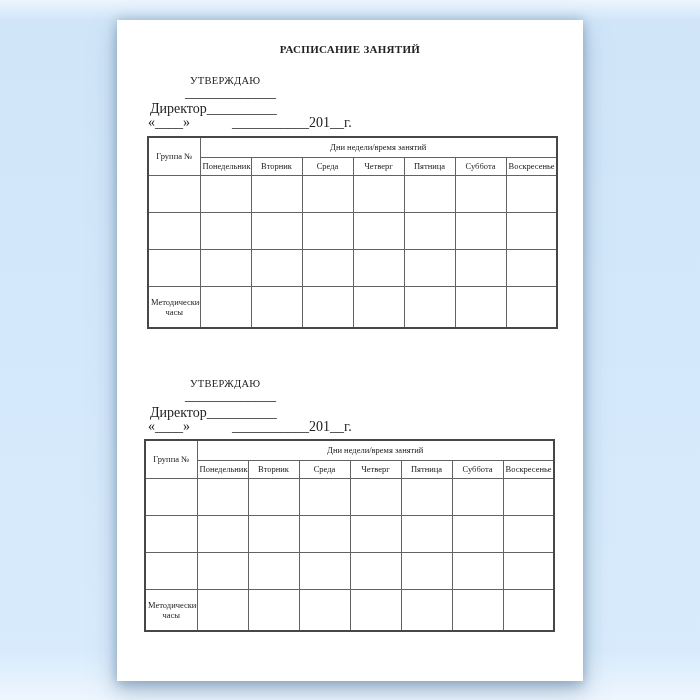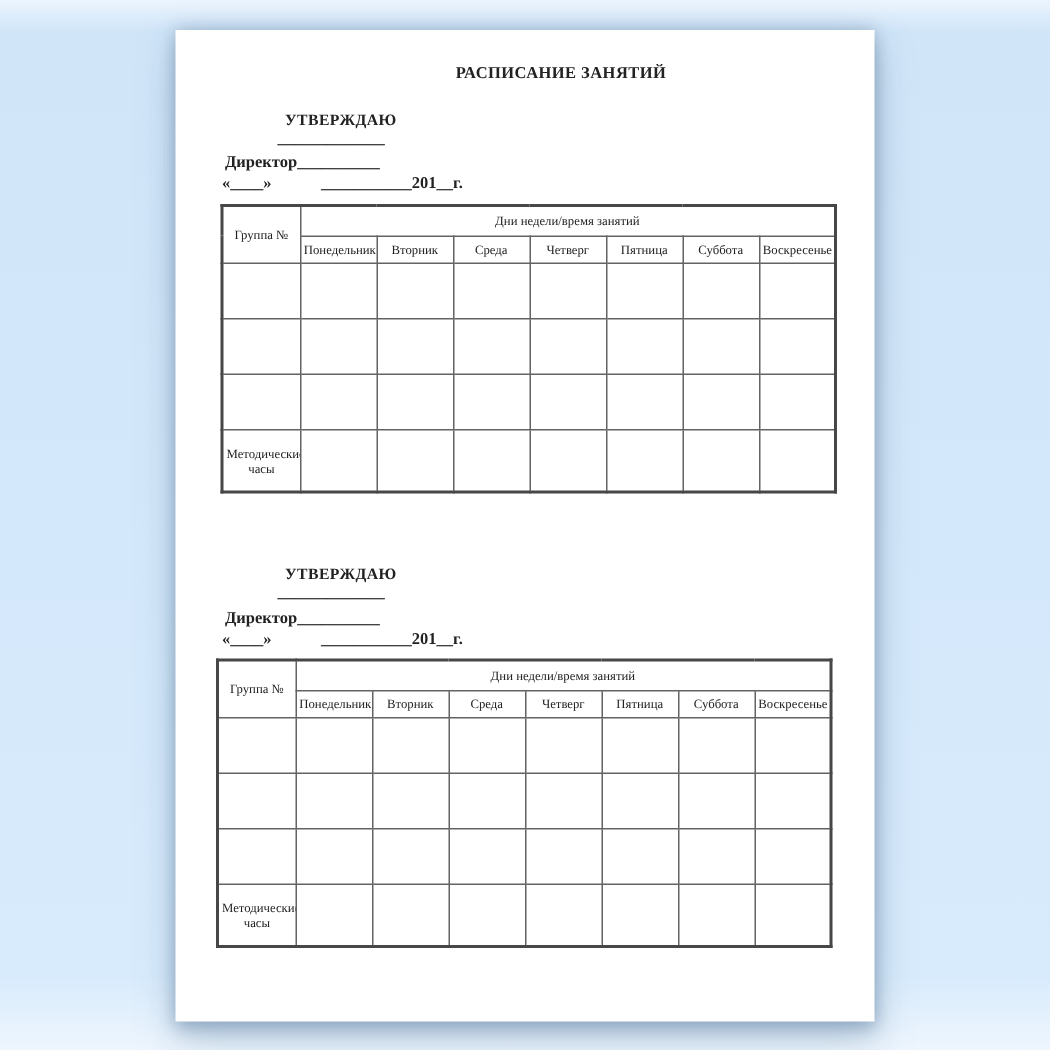--- a/index.html
+++ b/index.html
@@ -14,27 +14,26 @@
     background:#fff;
     box-shadow:0 5px 12px rgba(110,140,170,.55),
                0 12px 26px rgba(110,140,170,.35),
                0 -2px 9px rgba(115,145,175,.30);
   }
   .abs{position:absolute;}
   .doc-title{
     left:0;width:466px;text-align:center;
     font-size:11px;font-weight:bold;letter-spacing:.3px;
     white-space:pre;
-    padding-left:24px;
   }
   .approve{
-    font-size:10.5px;font-weight:bold;letter-spacing:.3px;white-space:pre;
+    font-size:10.5px;font-weight:normal;letter-spacing:.3px;white-space:pre;
   }
   .sig-line,.director-line,.date-line{
-    font-size:11px;font-weight:bold;white-space:pre;line-height:13px;
+    font-size:14px;font-weight:normal;white-space:pre;line-height:13px;
   }
   
   .s1-title{top:23px;}
   .s1-approve{left:73px;top:55px;}
   .s1-sig{left:68px;top:66px;}
   .s1-director{left:33px;top:82px;}
   .s1-date{left:31px;top:96px;}
   .s1-table{left:30px;top:116px;}
   
   .s2-title{top:333px;}

